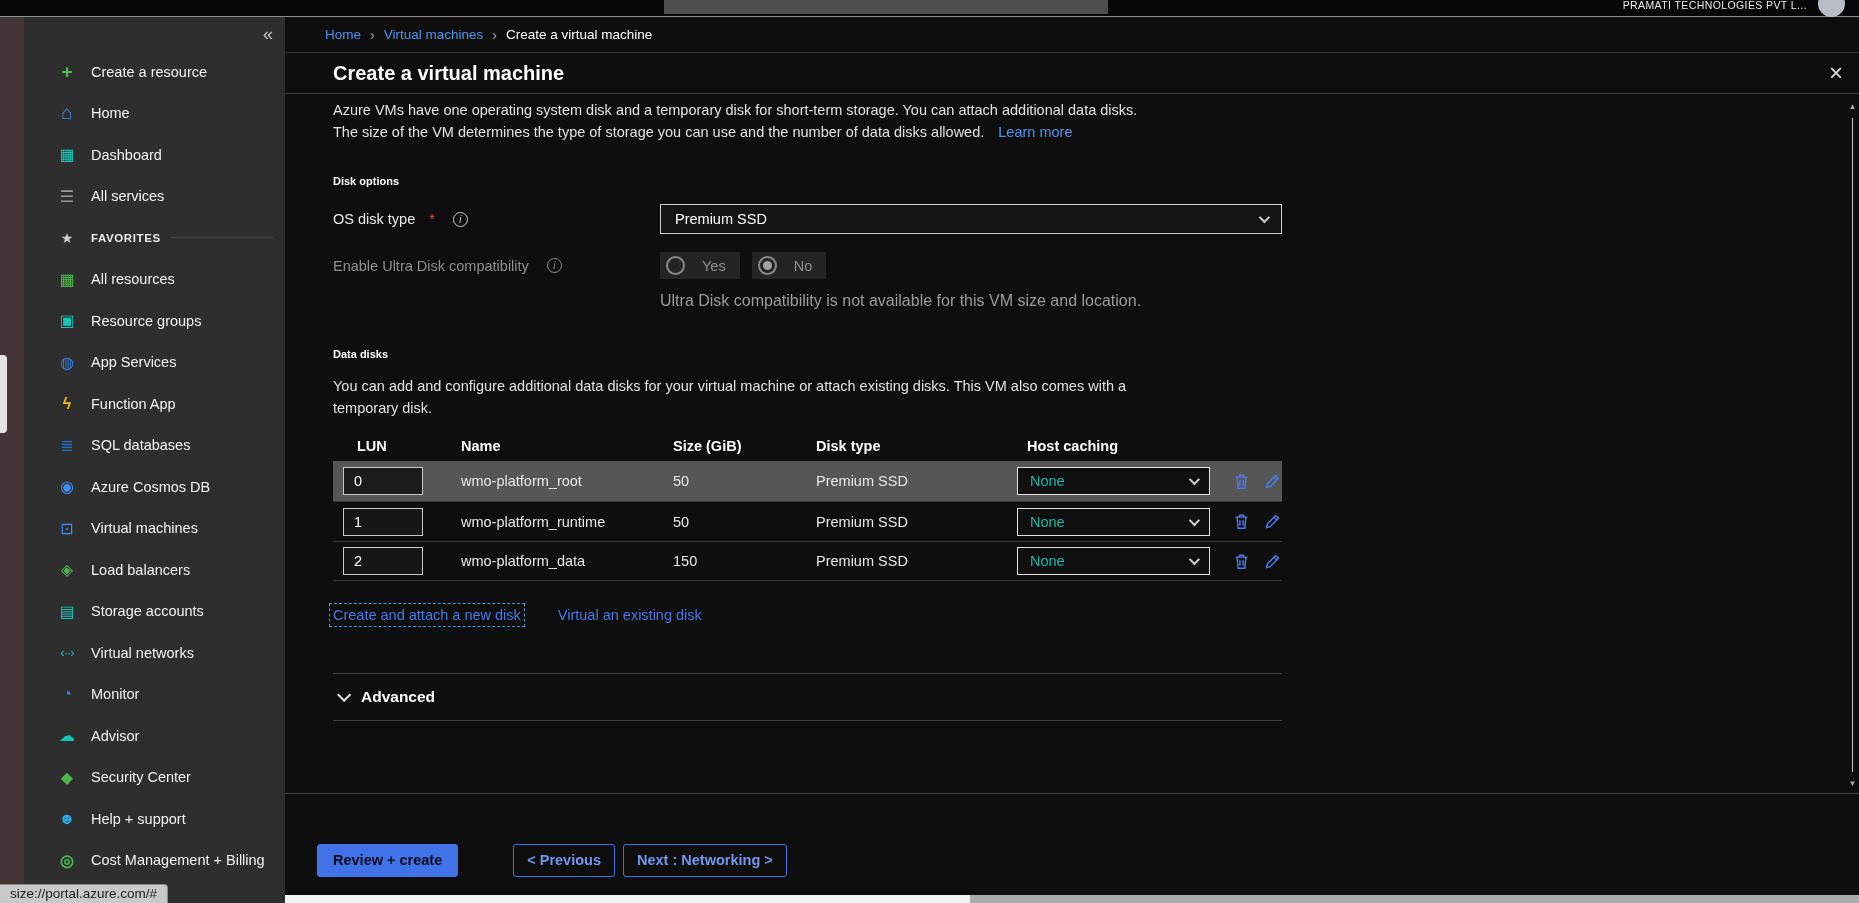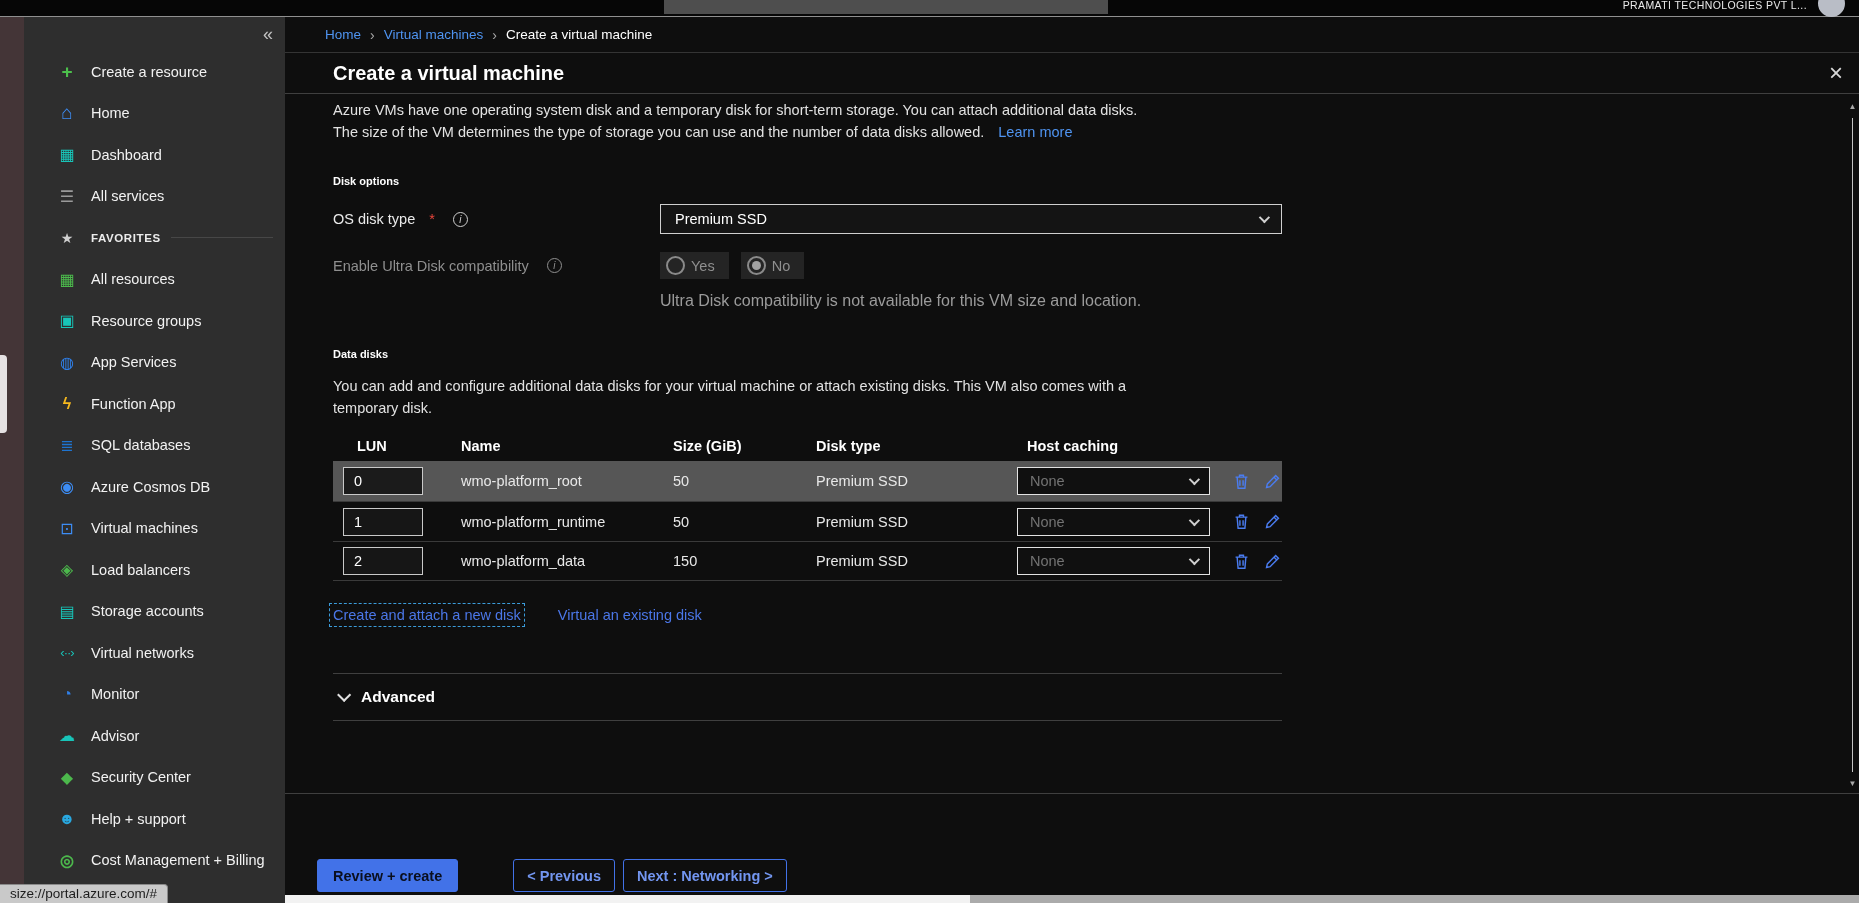--- a/index.html
+++ b/index.html
@@ -56,21 +56,21 @@
           font-size:10px; line-height:13px; text-align:center; color:#cfcfcf; font-style:italic;
           margin-left:6px; flex:none; cursor:pointer; }
   .dim .info { border-color:#8f8f8f; color:#8f8f8f; }
   .dropdown { width:622px; height:30px; background:#141414; border:1px solid #cfcfcf;
               display:flex; align-items:center; padding:0 14px; font-size:14.5px; color:#fff;
               justify-content:space-between; cursor:pointer; }
   .chev { width:8px; height:8px; border-right:2px solid #d0d0d0; border-bottom:2px solid #d0d0d0;
           transform:rotate(45deg) translateY(-2px); flex:none; }
   .dim, .dim .f-label { color:#8f8f8f; }
   .row-ultra { margin-top:18px; }
-  .chip { display:inline-flex; align-items:center; gap:6px; background:#242424;
+  .chip { display:inline-flex; align-items:center; gap:17px; background:#242424;
           padding:4px 14px 4px 6px; margin-right:12px; font-size:14.5px; color:#8f8f8f;justify-content:flex-end; }
   .radio { width:19px; height:19px; border:2px solid #8a8a8a; border-radius:50%; flex:none; }
   .radio.sel::after { content:""; display:block; width:9px; height:9px; margin:3px;
                       border-radius:50%; background:#a2a2a2; }
   .ultra-msg { margin-top:13px; margin-left:327px; font-size:16px; color:#9b9b9b; }
   .dd-desc { margin-top:16px; font-size:14.5px; line-height:21.5px; color:#e2e2e2; max-width:990px; }
   
   .dtable { margin-top:12px; width:949px; }
   .trow { display:grid; grid-template-columns:128px 212px 143px 201px 203px 62px; align-items:center; }
   .thead { height:30px; font-size:14.5px; font-weight:bold; color:#fff; }
@@ -78,36 +78,36 @@
   .tbody-row { height:40px; font-size:14.5px; color:#e8e8e8; }
   .tbody-row.hl { background:#565656; }
   .tbody-row + .tbody-row { border-top:1px solid #3a3a3a; }
   .tbody-row:last-child { border-bottom:1px solid #3a3a3a; }
   .lun-input { width:80px; height:28px; margin-left:10px; background:#161616; color:#fff;
                border:1px solid #c9c9c9; font-size:14.5px; padding-left:10px;
                font-family:"Liberation Sans", sans-serif; }
   .hl .lun-input { background:#1b1b1b; }
   .hc-dd { width:193px; height:28px; background:#101010; border:1px solid #e2e2e2;
            display:flex; align-items:center; justify-content:space-between; padding:0 12px;
-           font-size:14.5px; color:#737373; cursor:pointer; }
+           font-size:14.5px; color:#14b8a6; cursor:pointer; }
   .c6 { display:flex; gap:12px; align-items:center; padding-left:12px; }
   .icon-btn { background:none; border:none; padding:0; cursor:pointer; display:flex; }
   
   .disk-links { margin-top:26px; display:flex; gap:37px; font-size:14.5px; }
   .a-link { color:#4b77e8; cursor:pointer; }
   .a-link.focused { outline:1px dashed #3b9bd9; outline-offset:3px; }
   
   .advanced { margin-top:50px; width:949px; border-top:1px solid #3f3f3f; border-bottom:1px solid #3f3f3f;
               padding:14px 0; display:flex; align-items:center; gap:14px; cursor:pointer; }
   .adv-label { font-size:15.5px; font-weight:bold; color:#fff; }
   .chev-lg { width:10px; height:10px; border-right:2px solid #e0e0e0; border-bottom:2px solid #e0e0e0;
              transform:rotate(45deg) translateY(-3px); margin-left:4px; }
   
   .footer { position:absolute; top:776px; left:0; right:0; height:99px;
-            border-top:1px solid #3f3f3f; padding:34px 0 0 32px; display:flex; align-items:flex-end; }
+            border-top:1px solid #3f3f3f; padding:34px 0 0 32px; display:flex; align-items:center; }
   .btn { height:33px; border-radius:3px; font-size:14.5px; font-weight:bold;
          font-family:"Liberation Sans", sans-serif; cursor:pointer; }
   .btn-primary { background:#4272e8; color:#0a0f1e; border:1px solid #4272e8; padding:0 15px; }
   .btn-outline { background:transparent; color:#7396f0; border:1px solid #4272e8; padding:0 13px; }
   .gap-lg { width:55px; flex:none; } .gap-sm { width:8px; flex:none; }
   
   .vscroll { position:absolute; right:1px; top:85px; width:11px; height:686px; }
   .vscroll .line { position:absolute; left:5px; top:16px; bottom:16px; width:1px; background:#c4c4c4; }
   .arrow { position:absolute; left:0; width:11px; text-align:center; font-size:8px; color:#a8a8a8; cursor:pointer; }
   .arrow.up { top:0; } .arrow.down { bottom:0; }

